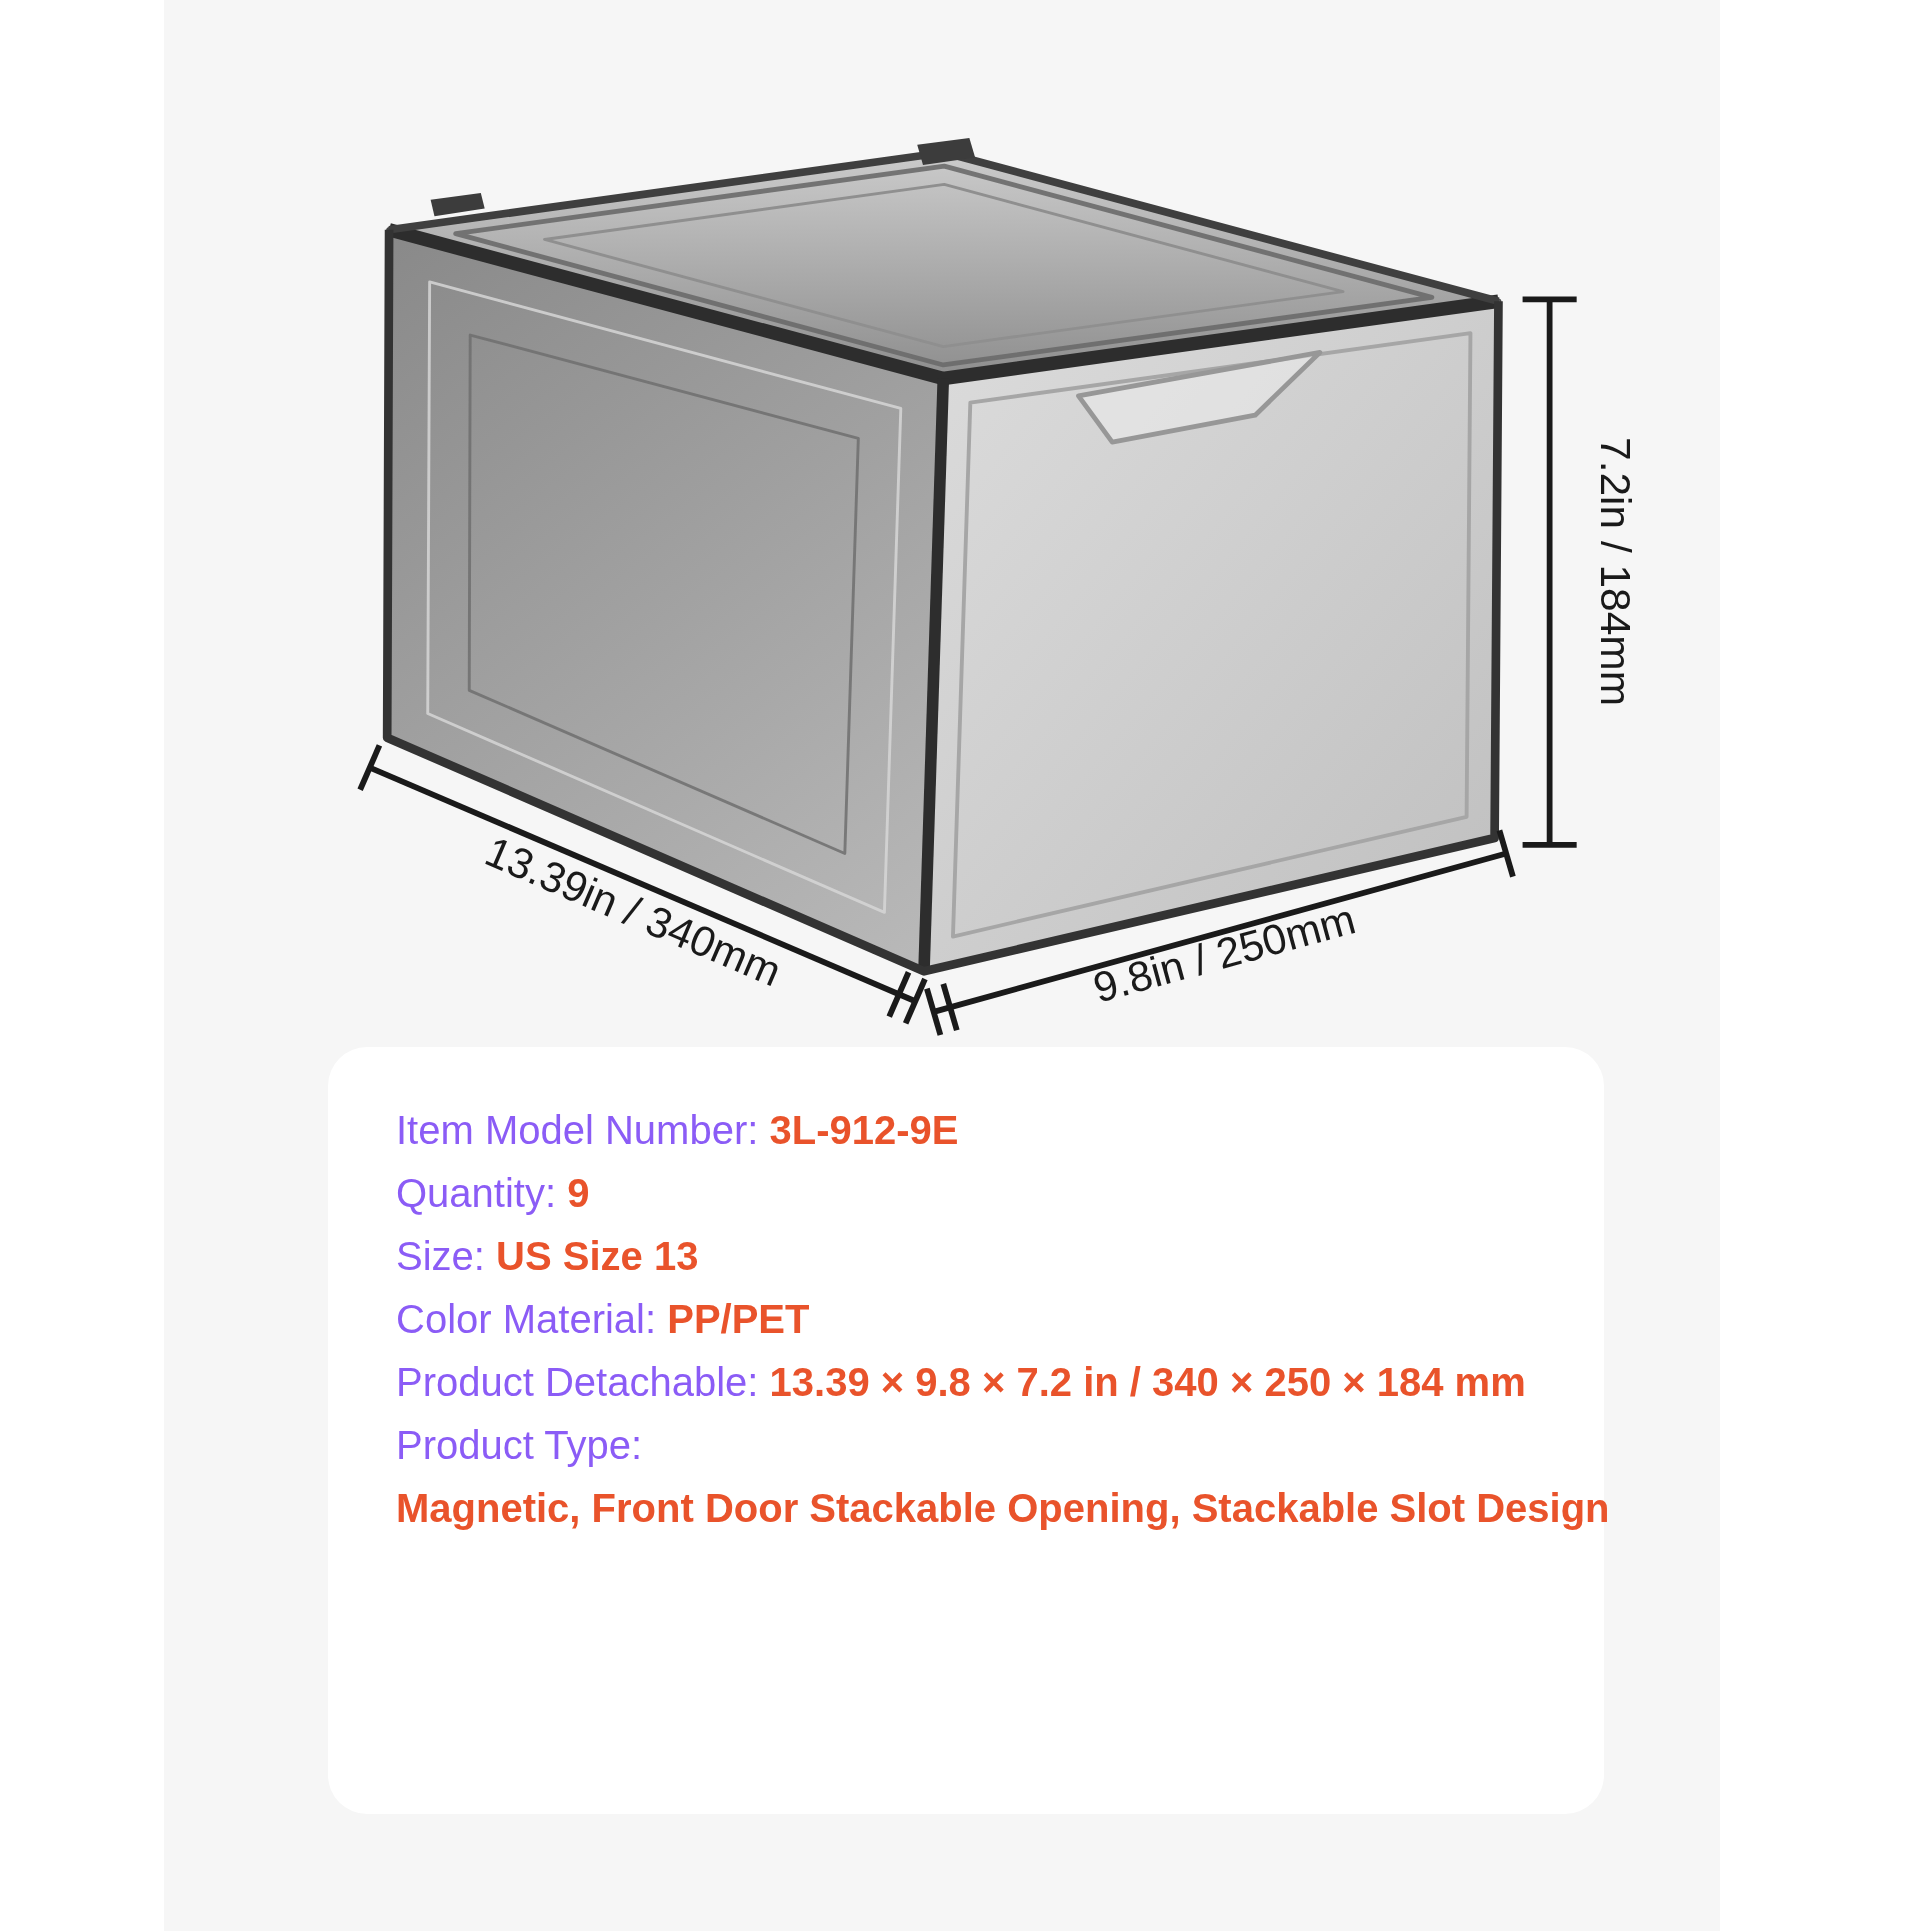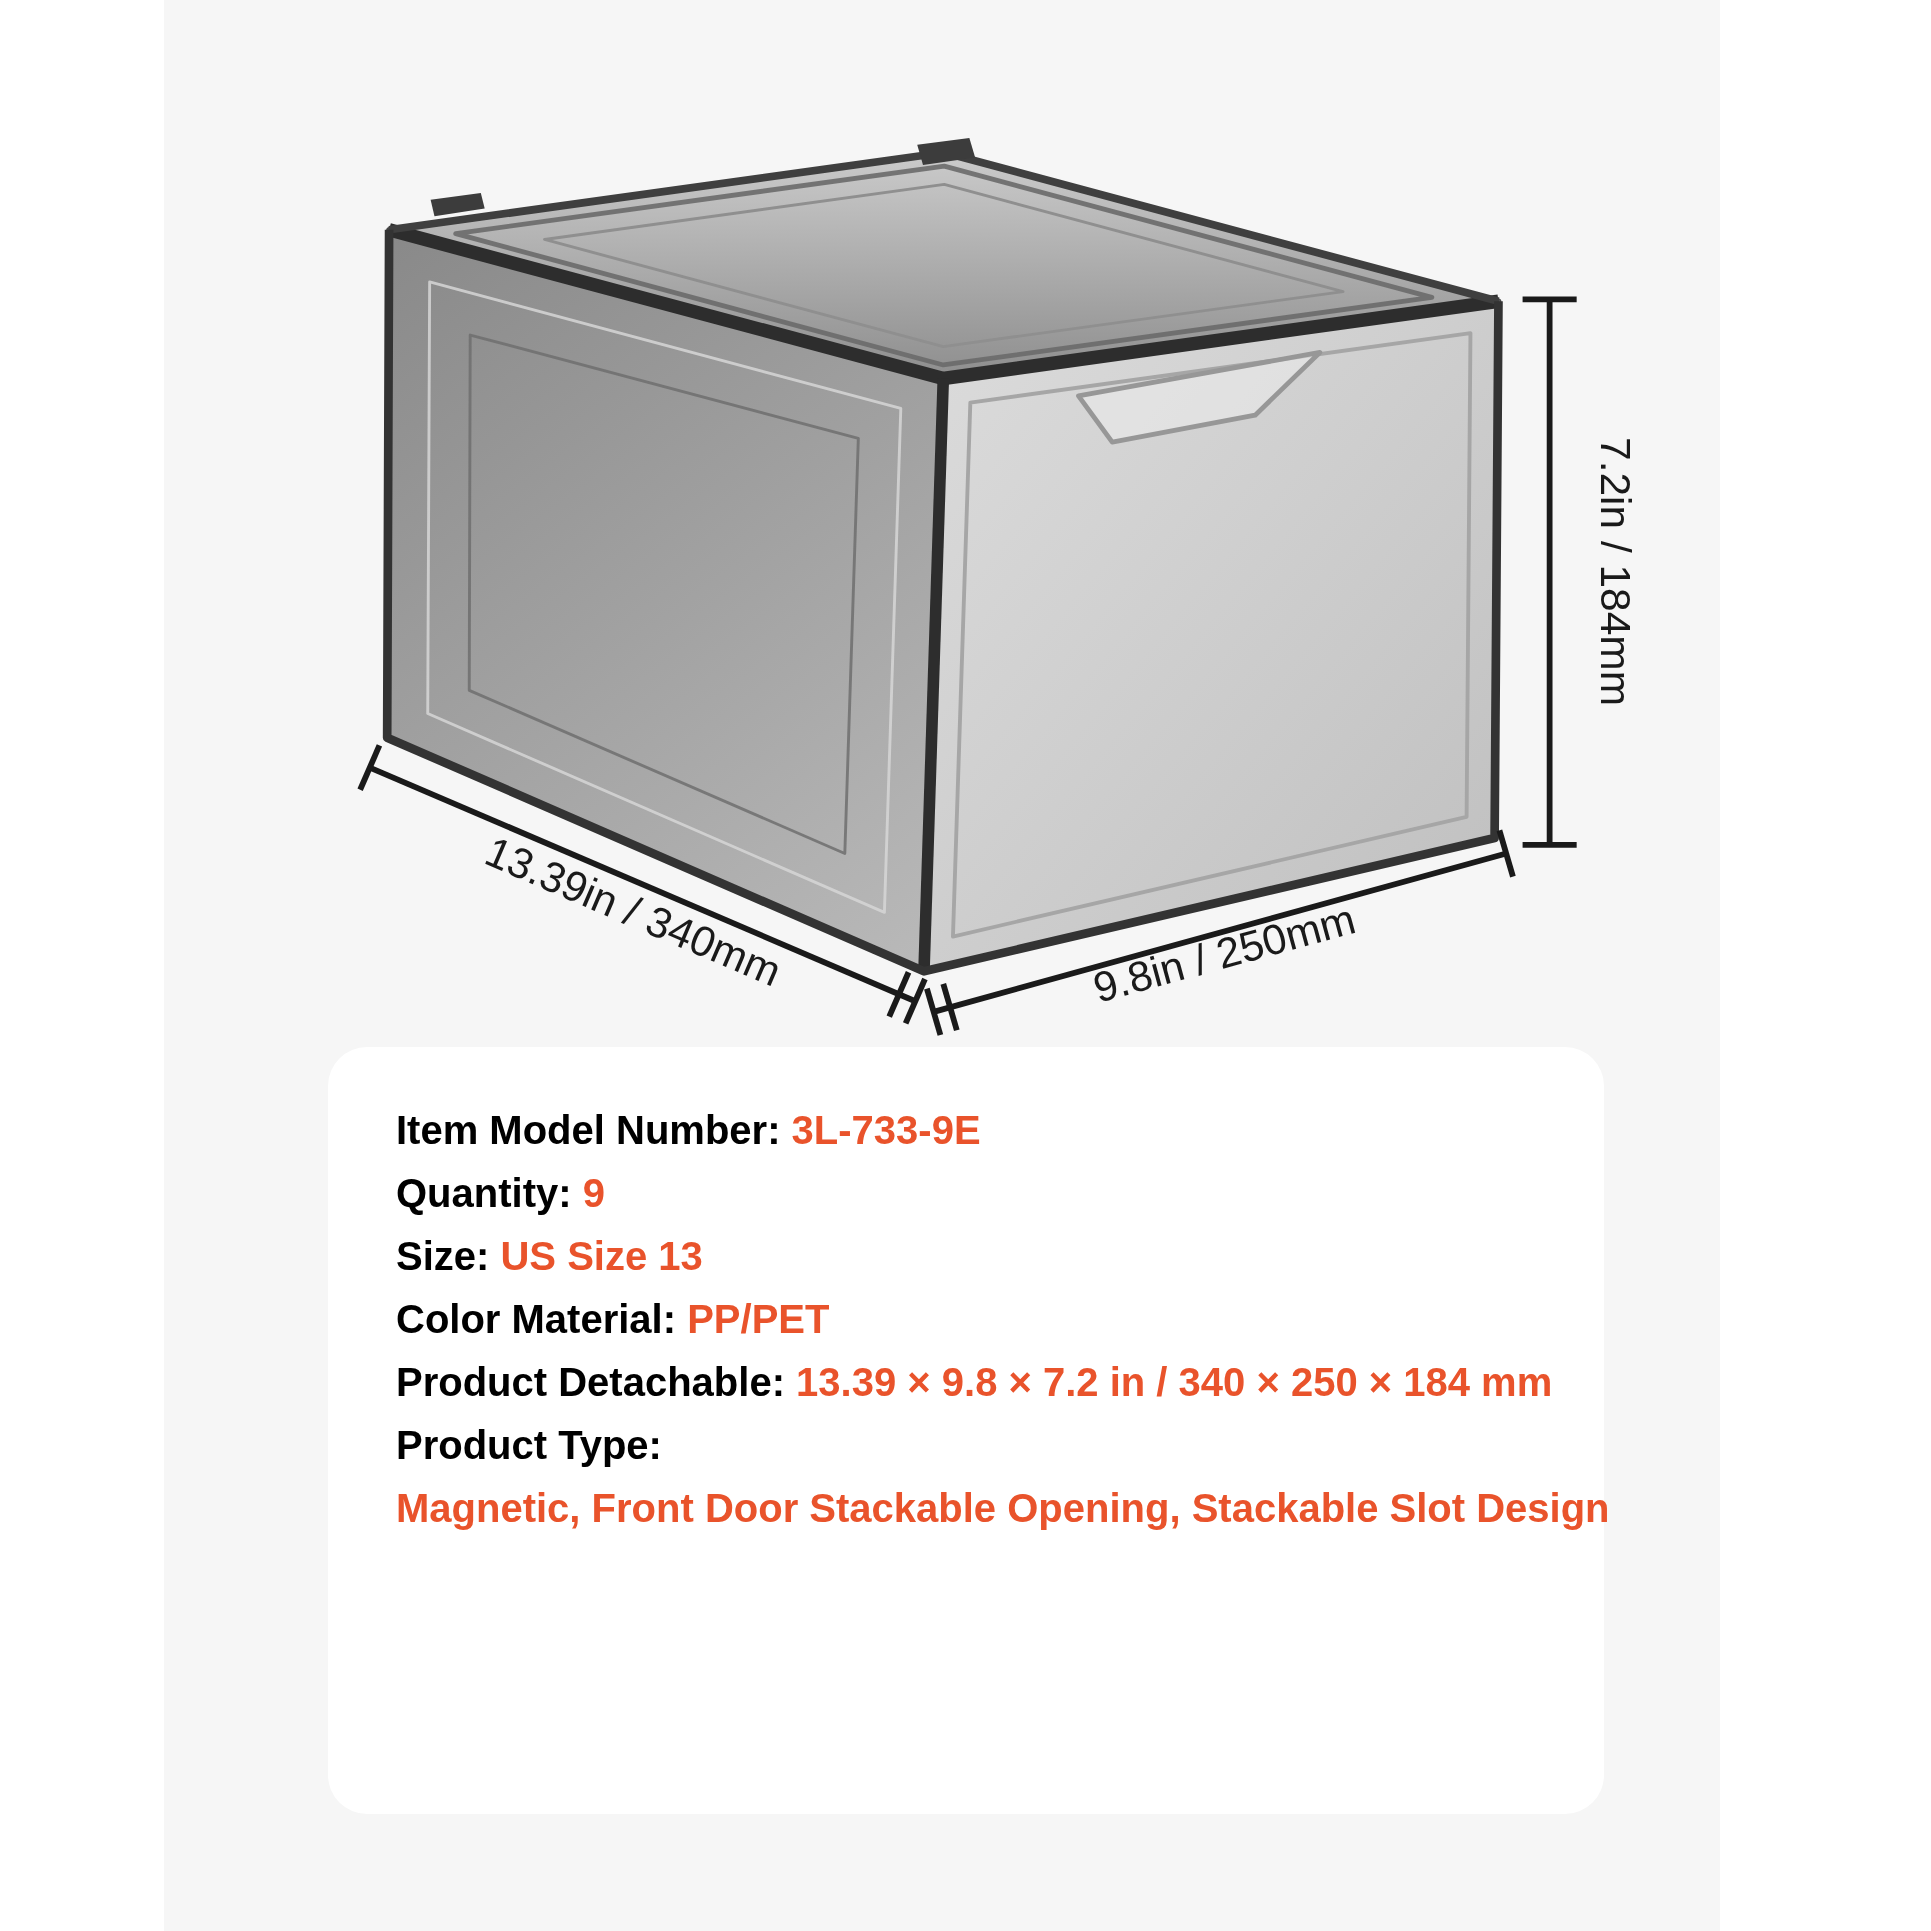--- a/index.html
+++ b/index.html
@@ -14,21 +14,21 @@
   }
   .scene-svg{position:absolute;left:0;top:0;width:1931px;height:1931px;}
   .spec-card{
     position:absolute;left:328px;top:1047px;width:1276px;height:767px;
     background:#ffffff;border-radius:39px;
     padding:52px 68px 0 68px;box-sizing:border-box;
   }
   .spec-row{
     font-size:40px;line-height:63px;color:#161616;white-space:nowrap;
   }
-  .spec-label{font-weight:700;color:#000000;}
+  .spec-label{font-weight:400;color:#8b5cf6;}
   .spec-value{font-weight:700;color:var(--accent,#E9532B);}
   .dim-label{
     font-family:"Liberation Sans",sans-serif;
     font-size:44px;fill:#1a1a1a;font-weight:400;
   }
   .dim-stroke{stroke:#1a1a1a;stroke-width:6;fill:none;}
 </style>
 </head>
 <body>
 
@@ -90,21 +90,21 @@
 
     <g>
       <path class="dim-stroke" d="M1605 310 L1605 875"></path>
       <path class="dim-stroke" d="M1577 310 L1633 310"></path>
       <path class="dim-stroke" d="M1577 875 L1633 875"></path>
       <text class="dim-label" x="1658" y="592" text-anchor="middle" transform="rotate(90 1658 592)">7.2in / 184mm</text>
     </g>
   </svg>
 
   <div class="spec-card">
-    <div class="spec-row"><span class="spec-label">Item Model Number:</span> <span class="spec-value">3L-733-9E</span></div>
+    <div class="spec-row"><span class="spec-label">Item Model Number:</span> <span class="spec-value">3L-912-9E</span></div>
     <div class="spec-row"><span class="spec-label">Quantity:</span> <span class="spec-value">9</span></div>
     <div class="spec-row"><span class="spec-label">Size:</span> <span class="spec-value">US Size 13</span></div>
     <div class="spec-row"><span class="spec-label">Color Material:</span> <span class="spec-value">PP/PET</span></div>
     <div class="spec-row"><span class="spec-label">Product Detachable:</span> <span class="spec-value">13.39 × 9.8 × 7.2 in / 340 × 250 × 184 mm</span></div>
     <div class="spec-row"><span class="spec-label">Product Type:</span> <span class="spec-value"></span></div>
     <div class="spec-row"><span class="spec-label"></span> <span class="spec-value">Magnetic, Front Door Stackable Opening, Stackable Slot Design</span></div>
   </div>
 </div>
 
 

